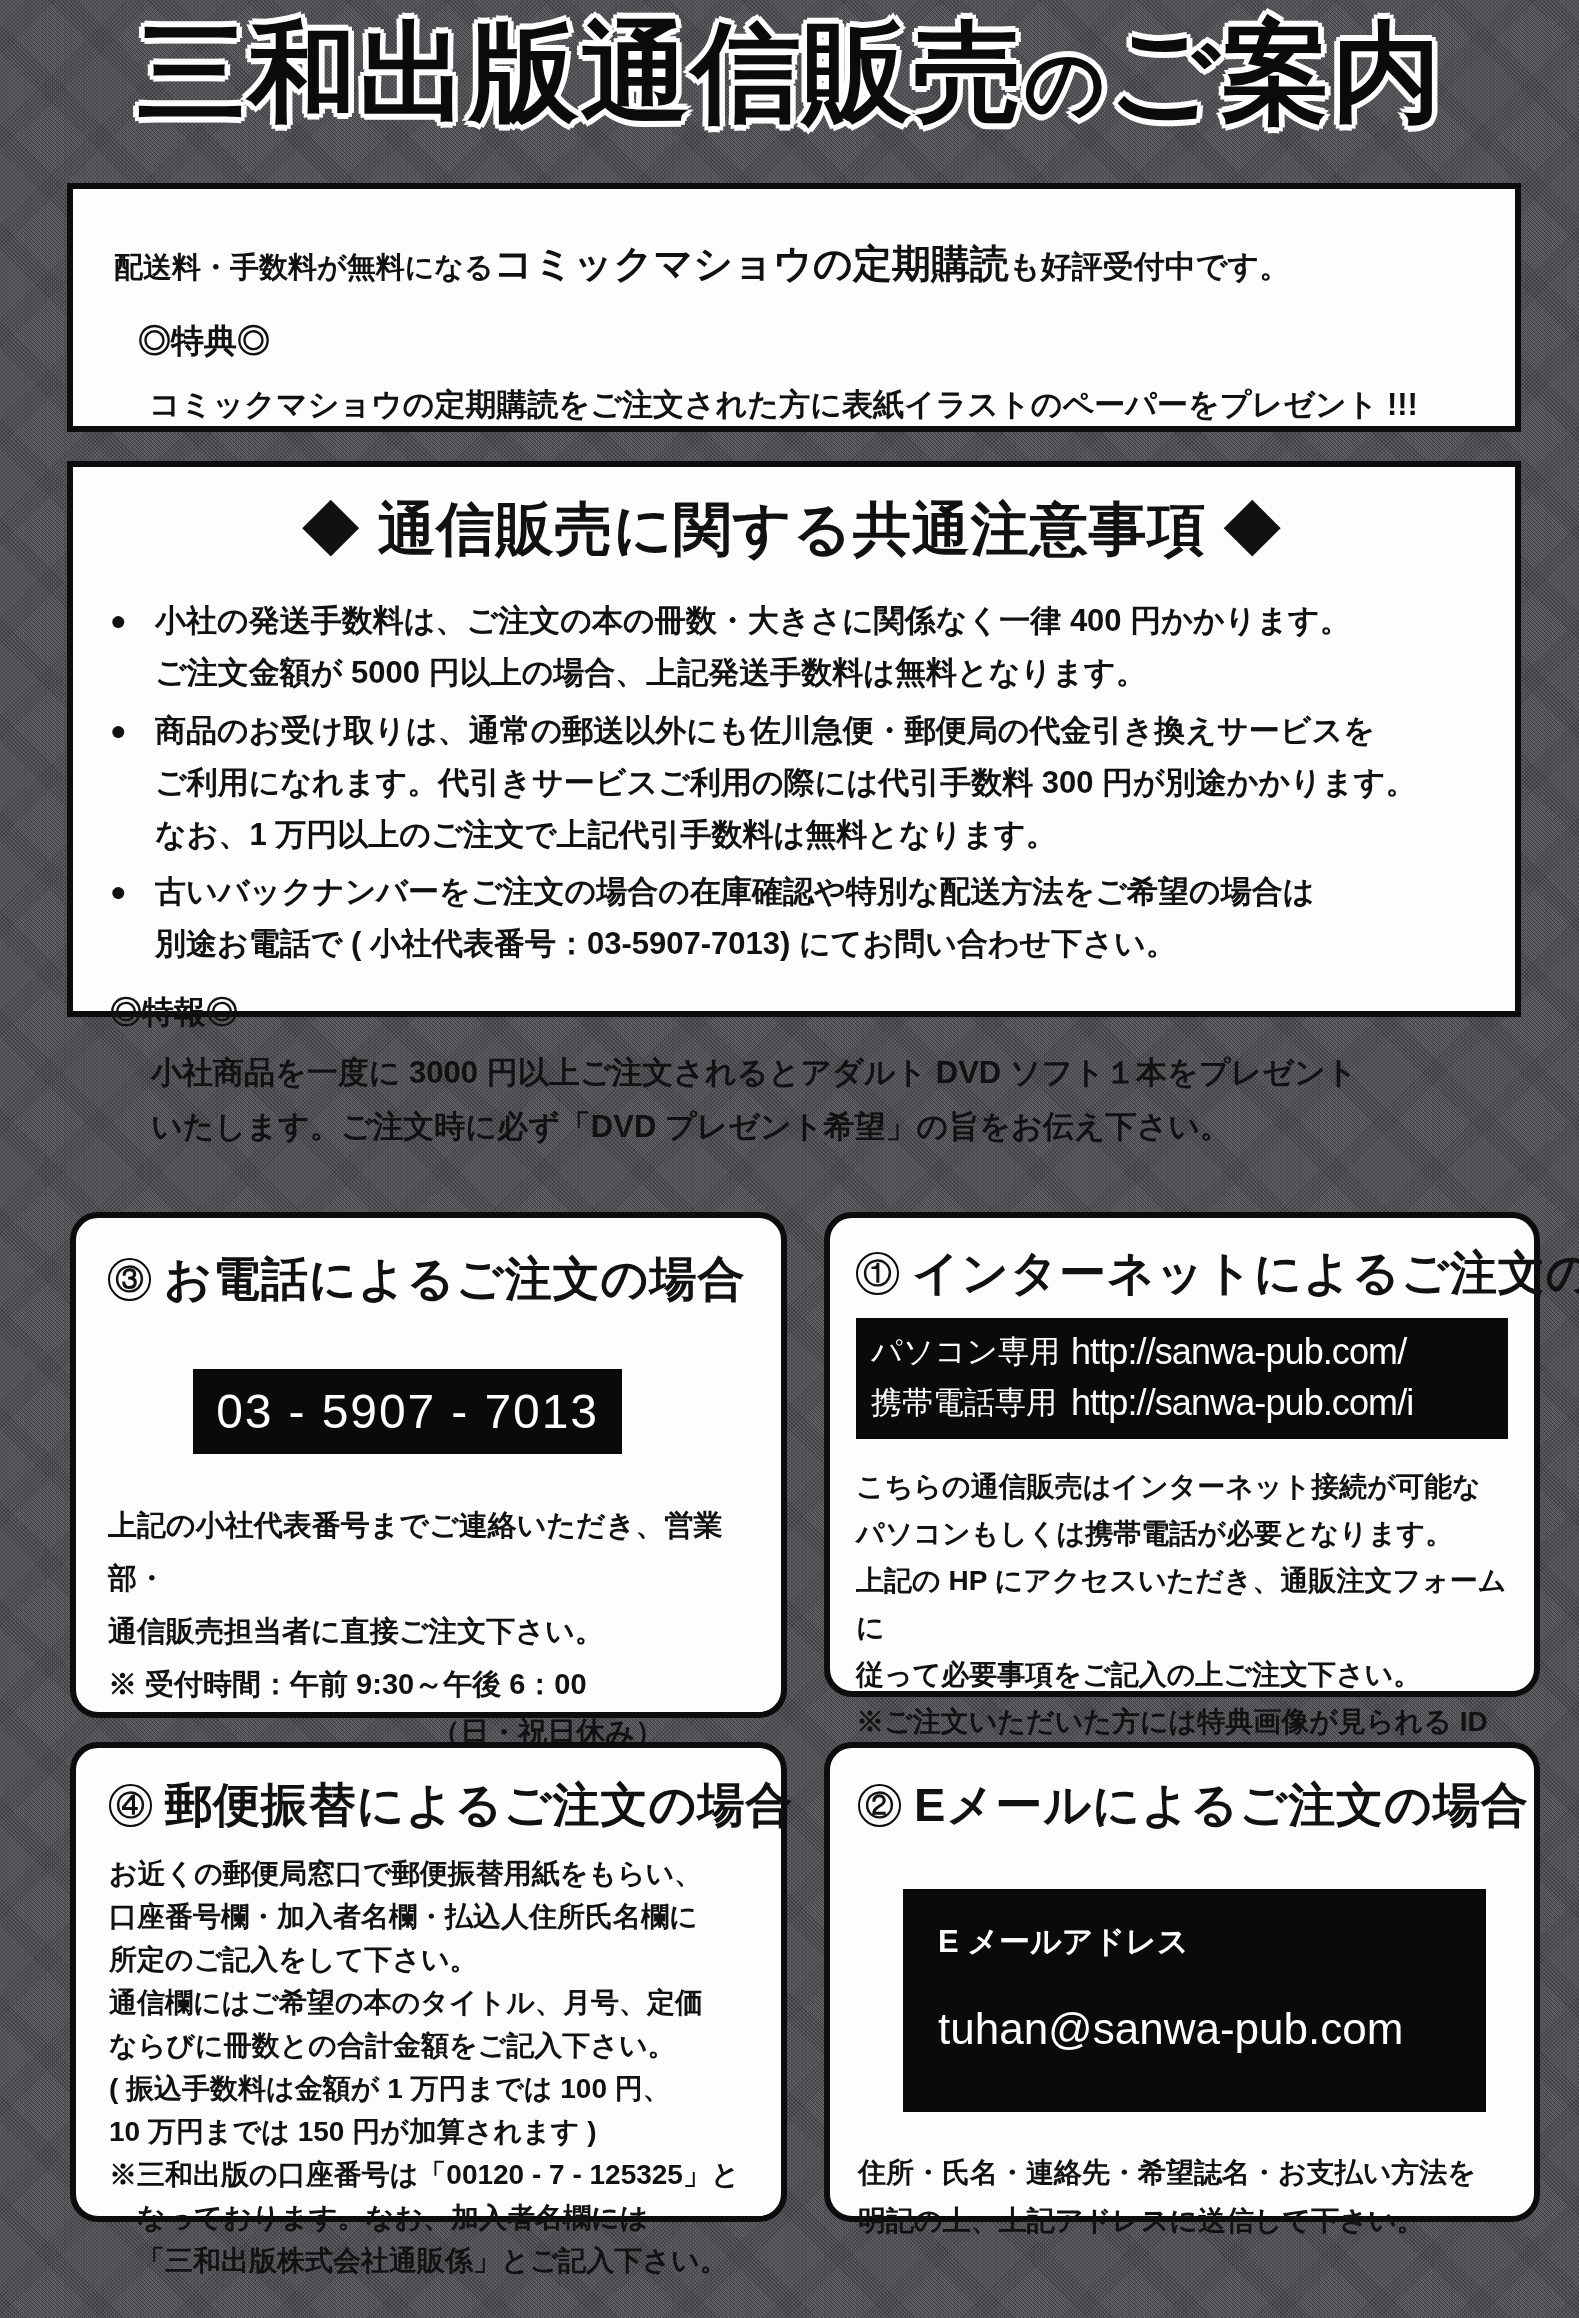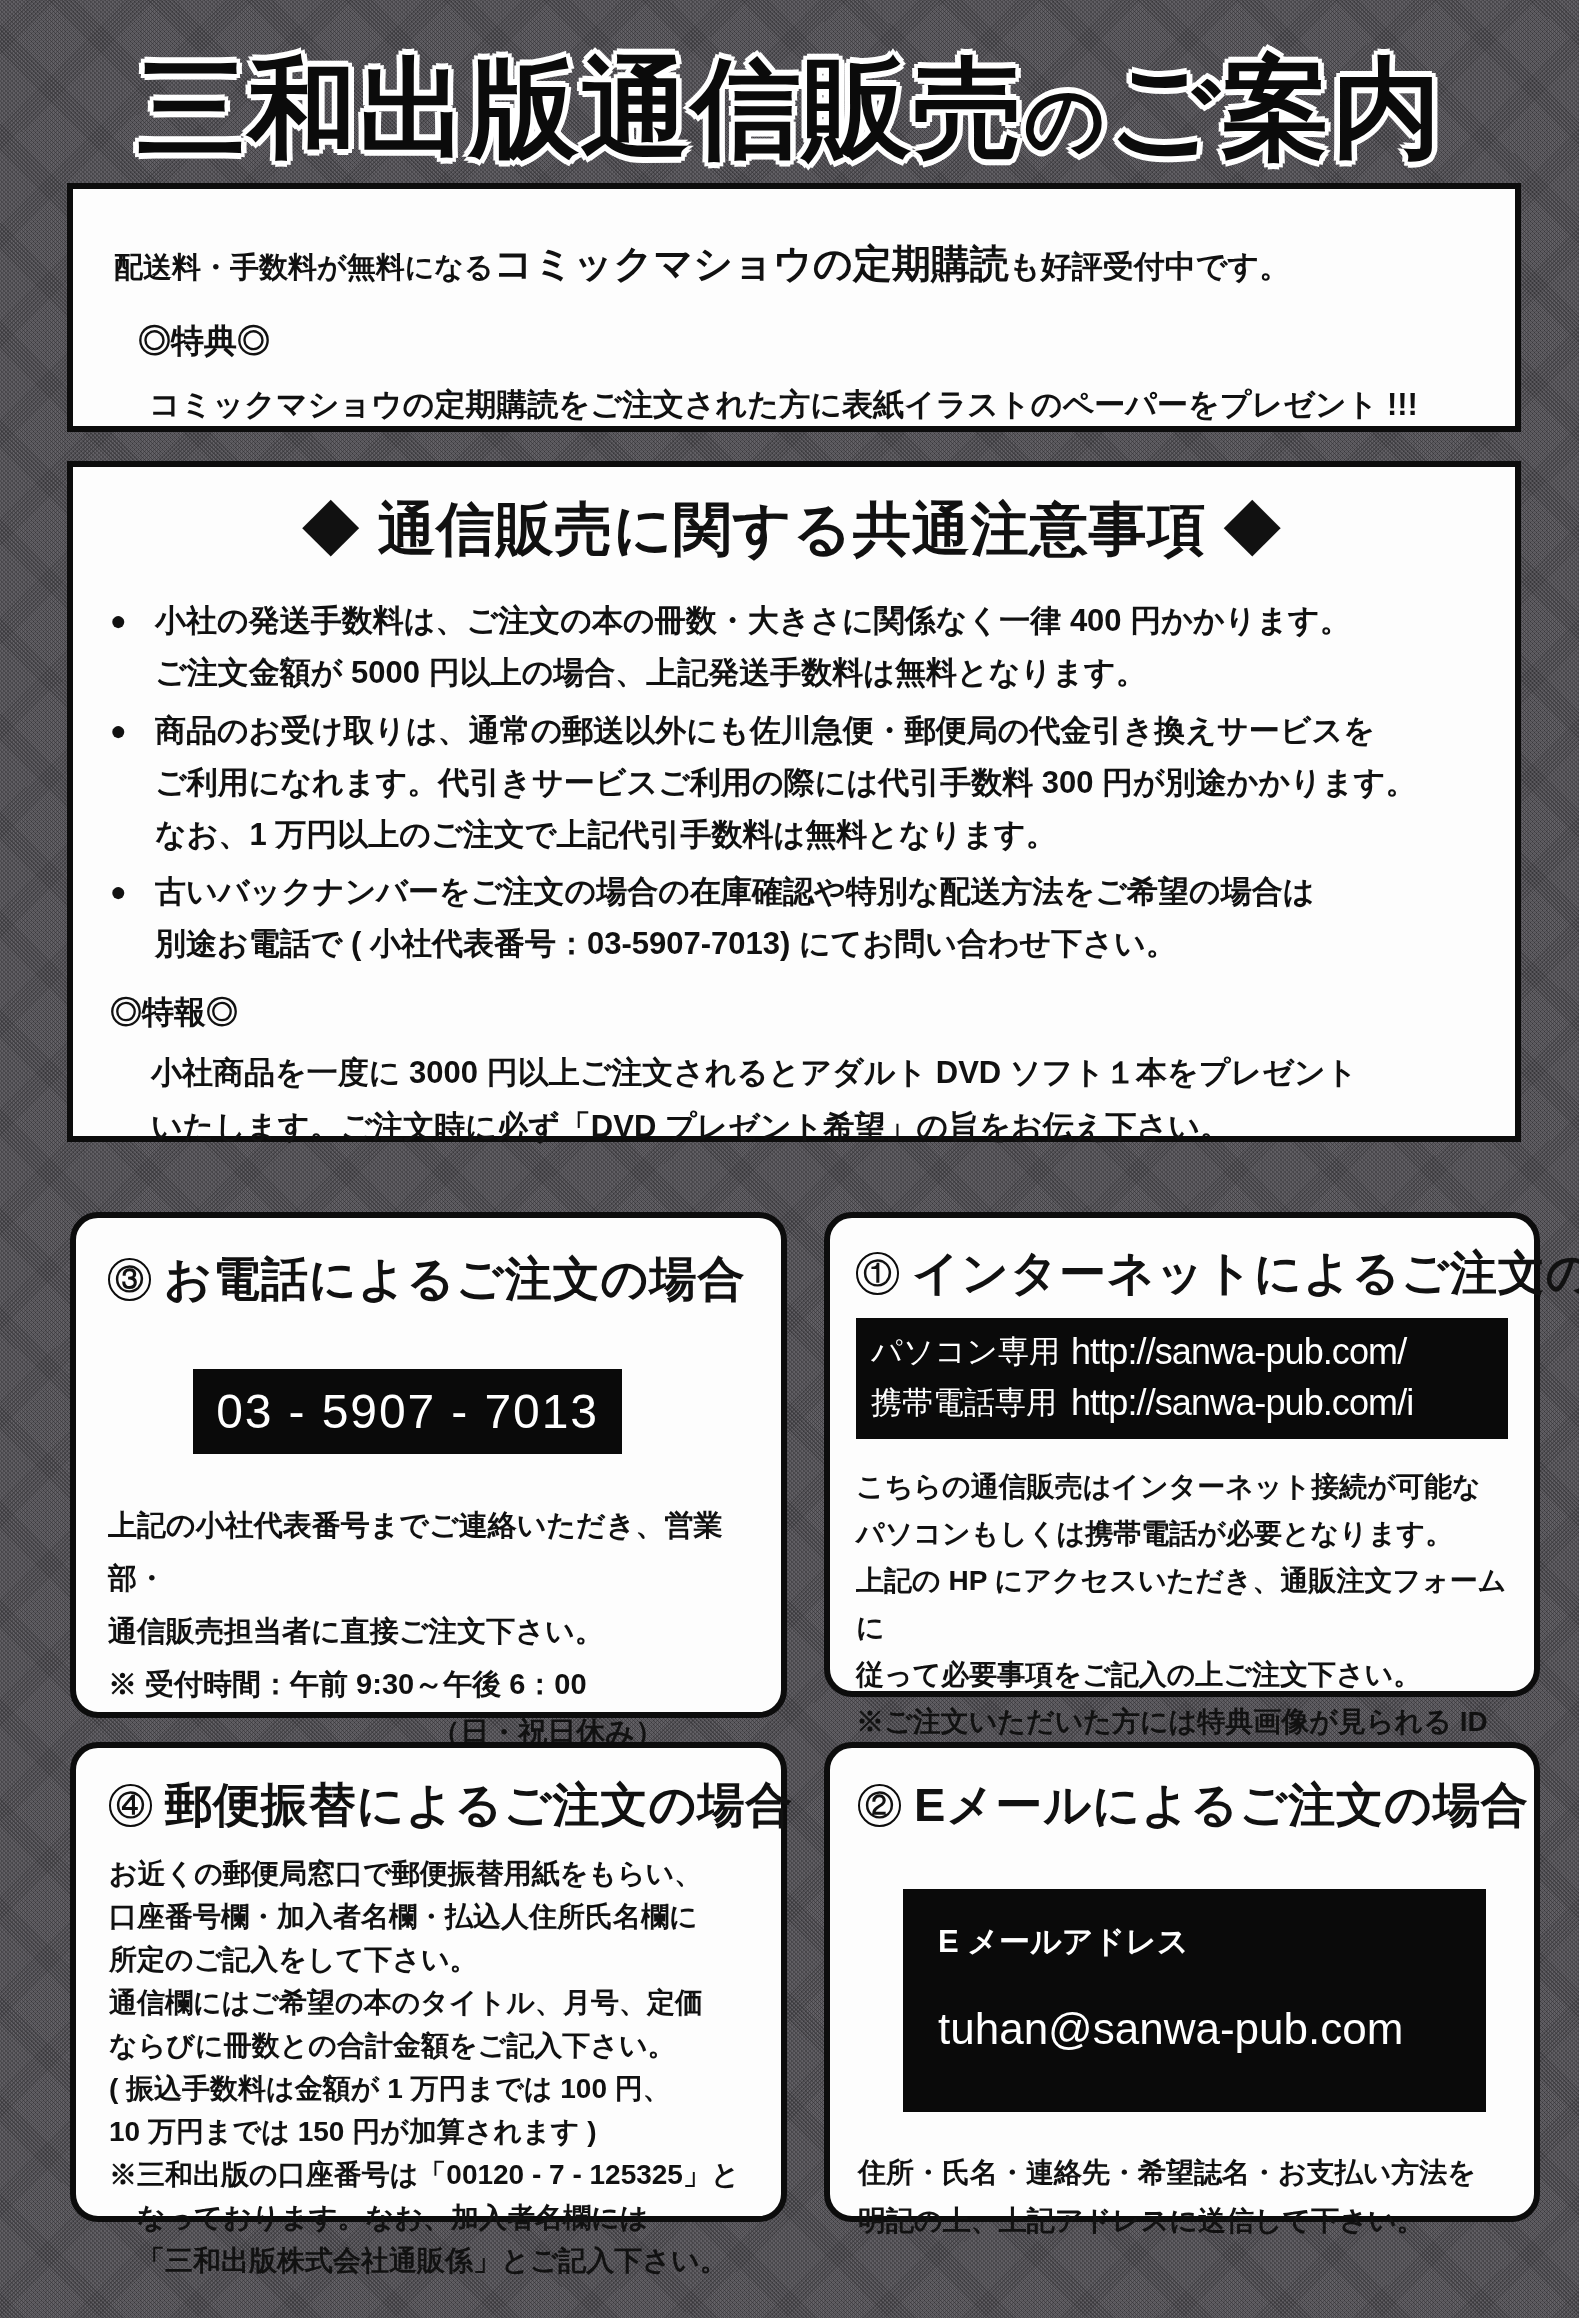--- a/index.html
+++ b/index.html
@@ -22,41 +22,40 @@
   .main-title {
     position:absolute; top:5.6px; left:0; width:100%;
     text-align:center;
     font-weight:900;
     color:#0b0b0b;
     white-space:nowrap;
     text-shadow:
       -5.6px 0 0 #fff, 5.6px 0 0 #fff, 0 -5.6px 0 #fff, 0 5.6px 0 #fff,
       -3.7px -3.7px 0 #fff, 3.7px -3.7px 0 #fff, -3.7px 3.7px 0 #fff, 3.7px 3.7px 0 #fff;
     letter-spacing:1.9px;
-    margin-top:36px;
   }
   .main-title .t-big { font-size:109px; line-height:132px; }
   .main-title .t-small { font-size:80px; }
   
   .wbox {
     position:absolute;
     background:#fdfdfd;
     border:6.5px solid #0c0c0c;
   }
   .rbox { border-radius:28px; }
   
   .sub-box { left:67px; top:183px; width:1454px; height:249px; padding:48px 37px 0 41px; }
   .sub-line1 { white-space:nowrap; }
   .sub-line1 .seg-a { font-size:29px; font-weight:700; }
   .sub-line1 .seg-b { font-size:39px; font-weight:900; }
   .sub-line1 .seg-c { font-size:31px; font-weight:900; }
   .sub-bonus-h { margin-top:28px; font-size:33px; font-weight:600;margin-left:24px; }
   .sub-bonus-t { margin-top:20.4px; margin-left:35px; font-size:31px; font-weight:600; }
   
-  .notice-box { left:67px; top:461px; width:1454px; height:681px; padding:24px 41px 0 37px; }
+  .notice-box { left:67px; top:461px; width:1454px; height:556px; padding:24px 41px 0 37px; }
   .notice-head {
     text-align:center; font-size:58px; font-weight:900; letter-spacing:0.9px;
     margin-bottom:26px; white-space:nowrap;
   }
   .bullet { display:flex; margin-bottom:5.6px; }
   .bullet .mark { width:45px; font-size:28px; line-height:52px; flex:none; }
   .bullet .btxt { flex:1; font-size:31px; line-height:52px; font-weight:600; white-space:pre-wrap; }
   .news-h { margin-top:20.4px; font-size:32px; font-weight:600; }
   .news-t { margin-top:11px; margin-left:41px; font-size:31px; line-height:54px; font-weight:600; white-space:pre-wrap; }
   

